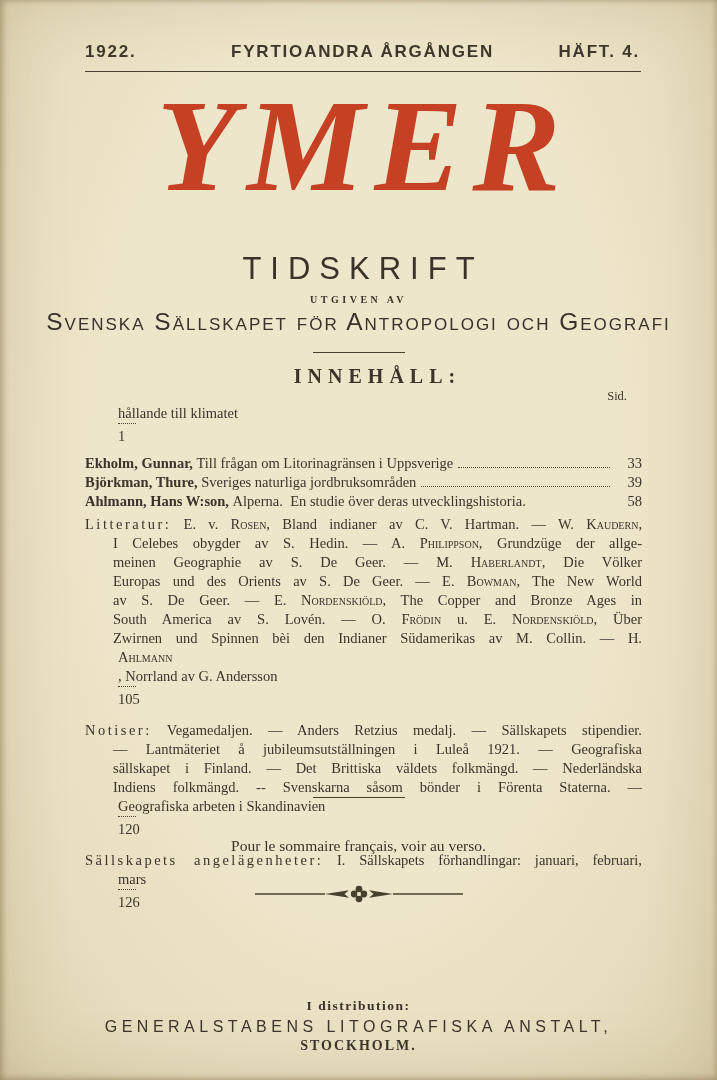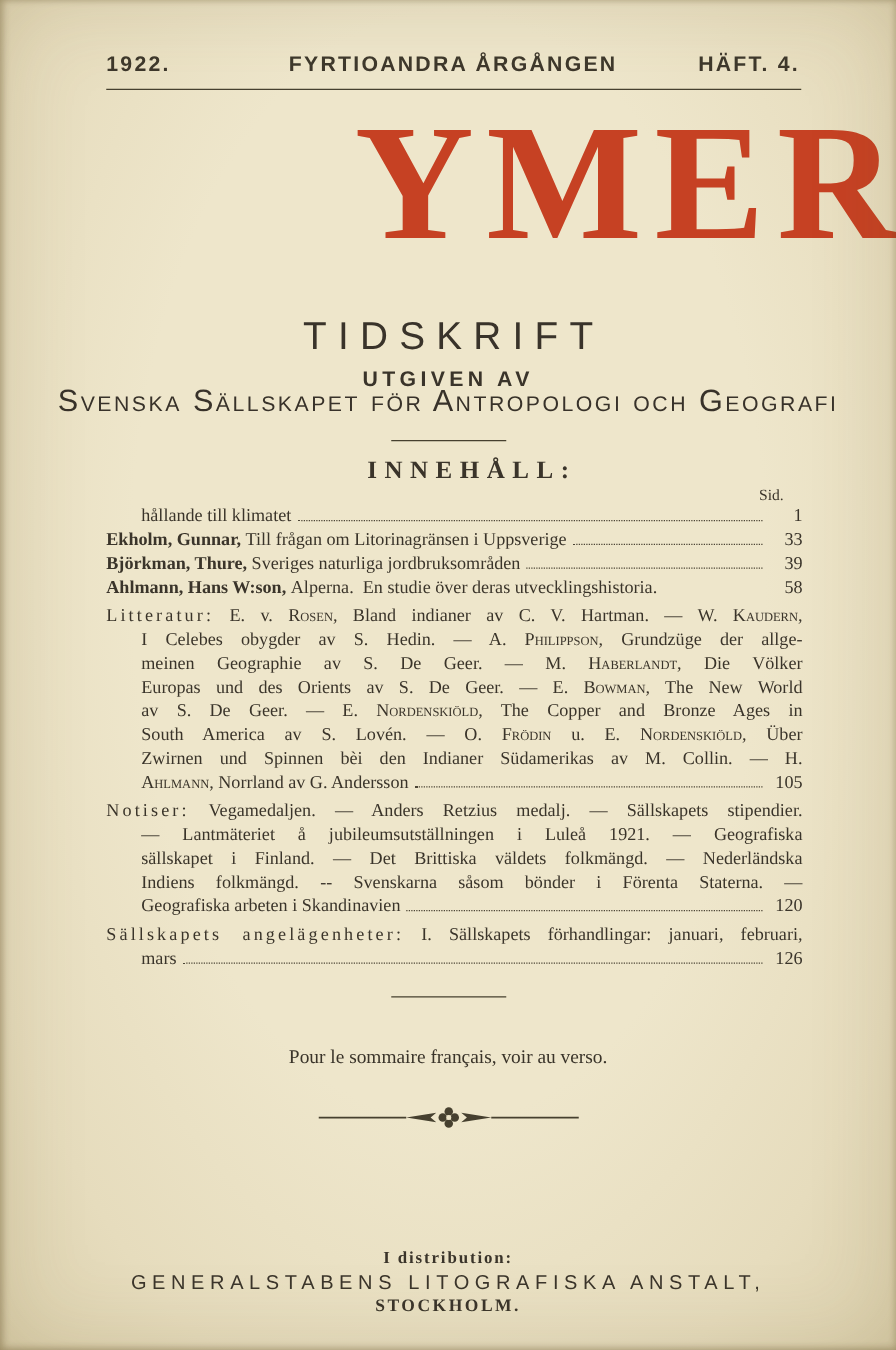--- a/index.html
+++ b/index.html
@@ -29,35 +29,36 @@
     display:grid;grid-template-columns:1fr auto 1fr;align-items:baseline;
     font-family:"Liberation Sans","DejaVu Sans",sans-serif;
     font-weight:bold;font-size:17px;letter-spacing:1.8px;
     color:#3e382c;
   }
   .header .year{justify-self:start;}
   .header .issue{justify-self:end;}
   .header-rule{position:absolute;top:71px;left:85px;width:556px;border-top:1.7px solid var(--rule);}
   
   .masthead{
-    position:absolute;top:80px;left:0;width:100%;text-align:right;
+    position:absolute;top:80px;left:0;width:100%;text-align:center;
     font-size:132px;line-height:1;font-weight:bold;color:var(--red);
     letter-spacing:10px;
+    font-style:italic;
   }
   .masthead span{margin-right:-10px;}
   .subtitle{
     position:absolute;top:251px;left:0;width:100%;text-align:center;
     font-family:"Liberation Sans","DejaVu Sans",sans-serif;
     font-size:31px;letter-spacing:9px;color:#39332a;
   }
   .subtitle span{margin-right:-9px;}
   .utgiven{
     position:absolute;top:294px;left:0;width:100%;text-align:center;
-    font-family:Liberation Sans, sans-serif;
-    font-weight:bold;font-size:17px;letter-spacing:3.5px;
+    font-family:Liberation Serif, serif;
+    font-weight:bold;font-size:10px;letter-spacing:3.5px;
   }
   .society{
     position:absolute;top:308px;left:0;width:100%;text-align:center;
     font-family:"Liberation Sans","DejaVu Sans",sans-serif;
     font-variant:small-caps;font-size:24.5px;letter-spacing:2px;color:#38322a;
   }
   .rule-small{position:absolute;left:50%;transform:translateX(-50%);width:92px;border-top:1.6px solid var(--rule);}
   .rule-a{top:352px;}
   .rule-b{top:797px;}
   .toc-head{
@@ -65,21 +66,21 @@
     font-weight:bold;font-size:20px;letter-spacing:6px;
   }
   .toc-head span{margin-right:-6px;}
   .sid{position:absolute;top:389px;right:90px;font-size:12.5px;}
   
   .toc{position:absolute;top:404px;left:85px;width:557px;font-size:14.5px;line-height:19px;}
   .entry{margin:0;}
   .entry.gap{margin-top:4px;}
   .jline{text-align:justify;text-align-last:justify;-moz-text-align-last:justify;}
   .line{display:flex;align-items:baseline;white-space:pre-wrap;}
-  .ind{padding-left:28px;}
+  .ind{padding-left:28px;flex-direction:column;}
   .b{font-weight:bold;}
   .sc{font-variant:small-caps;}
   .sp{letter-spacing:2.5px;}
   .dots{flex:1 1 auto;min-width:18px;border-bottom:1.8px dotted #4c4536;margin:0 5px 3px 5px;}
   .dots.nodots{border-bottom:none;}
   .pg{flex:0 0 27px;text-align:right;}
   
   .french{position:absolute;top:837px;left:0;width:100%;text-align:center;font-size:15.5px;}
   .ornament{position:absolute;top:883px;left:50%;transform:translateX(-50%);}
   .dist{position:absolute;top:998px;left:0;width:100%;text-align:center;}

